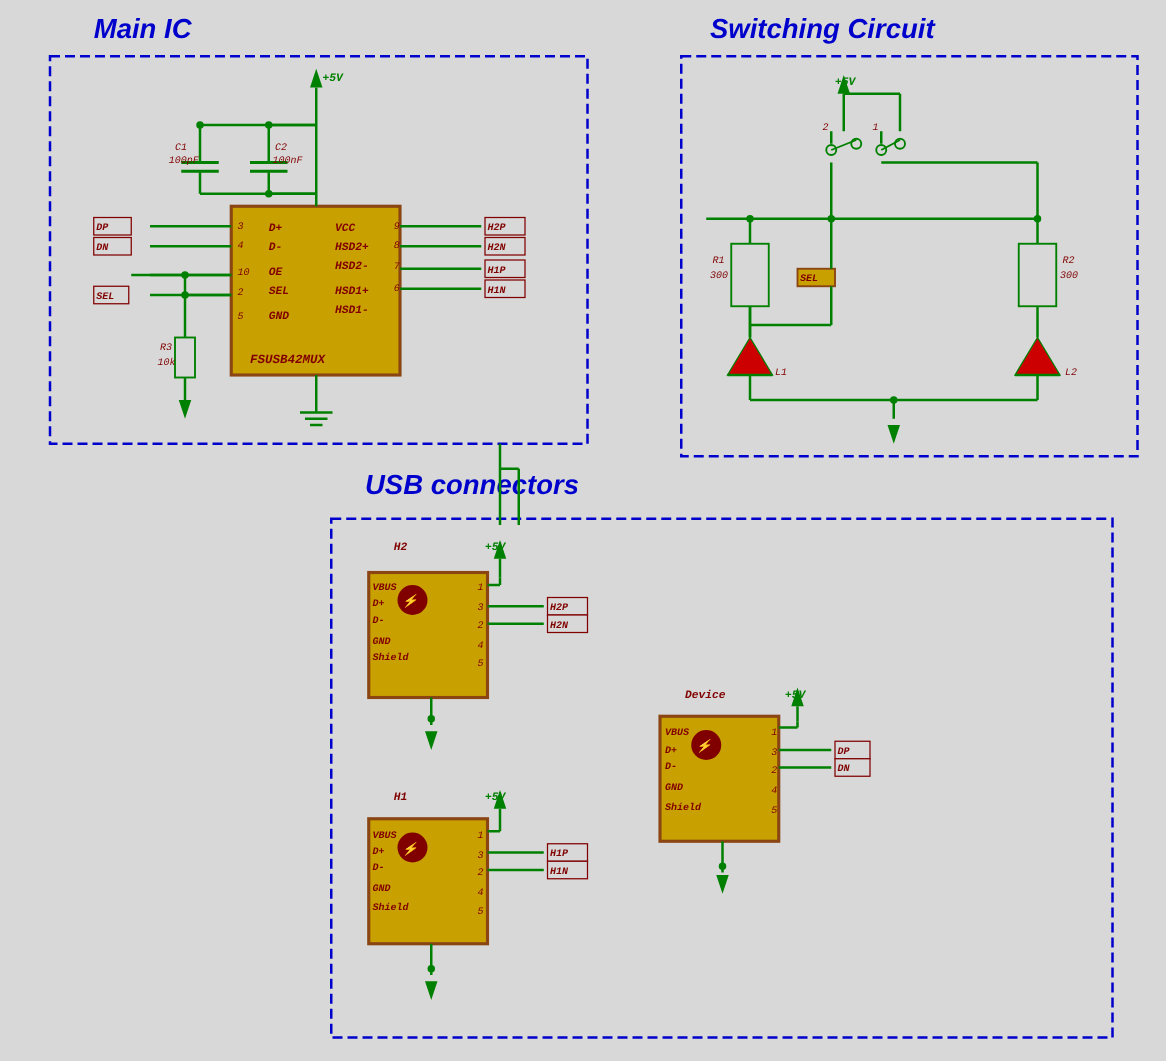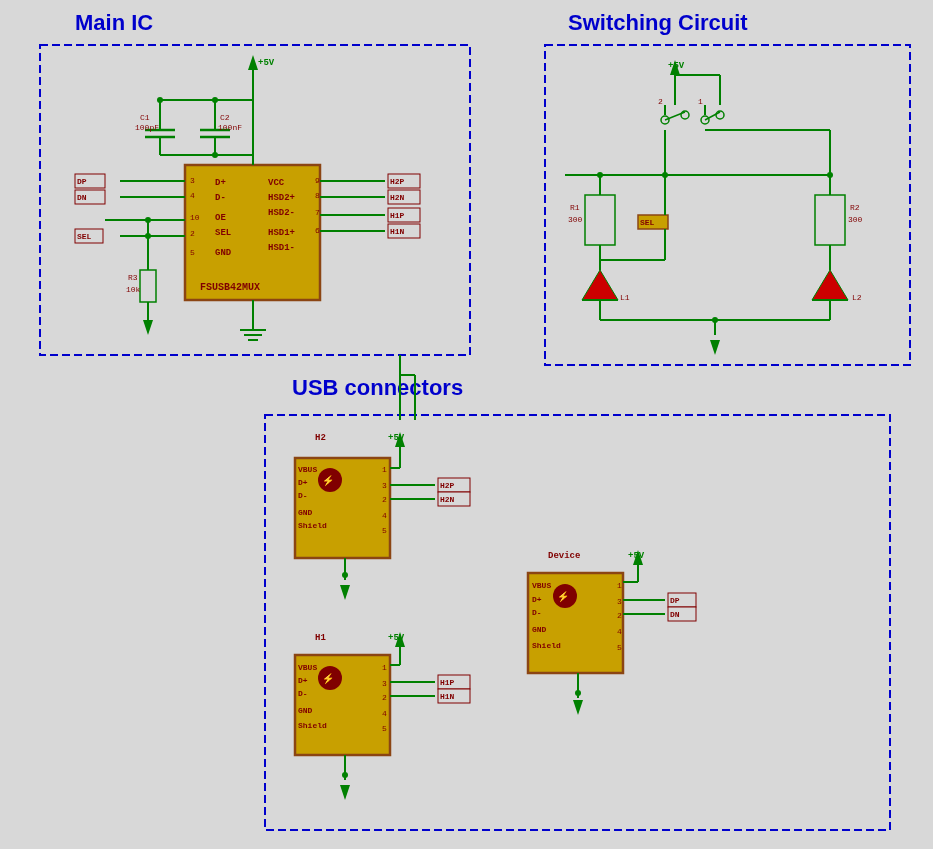--- a/index.html
+++ b/index.html
@@ -9,20 +9,21 @@
       background: #d8d8d8;
       font-family: 'Courier New', monospace;
       position: relative;
       overflow: hidden;
     }
 
     .schematic-canvas {
       width: 933px;
       height: 849px;
       position: relative;
+      font-style: italic;
     }
 
     svg {
       position: absolute;
       top: 0;
       left: 0;
       width: 933px;
       height: 849px;
       pointer-events: none;
     }

